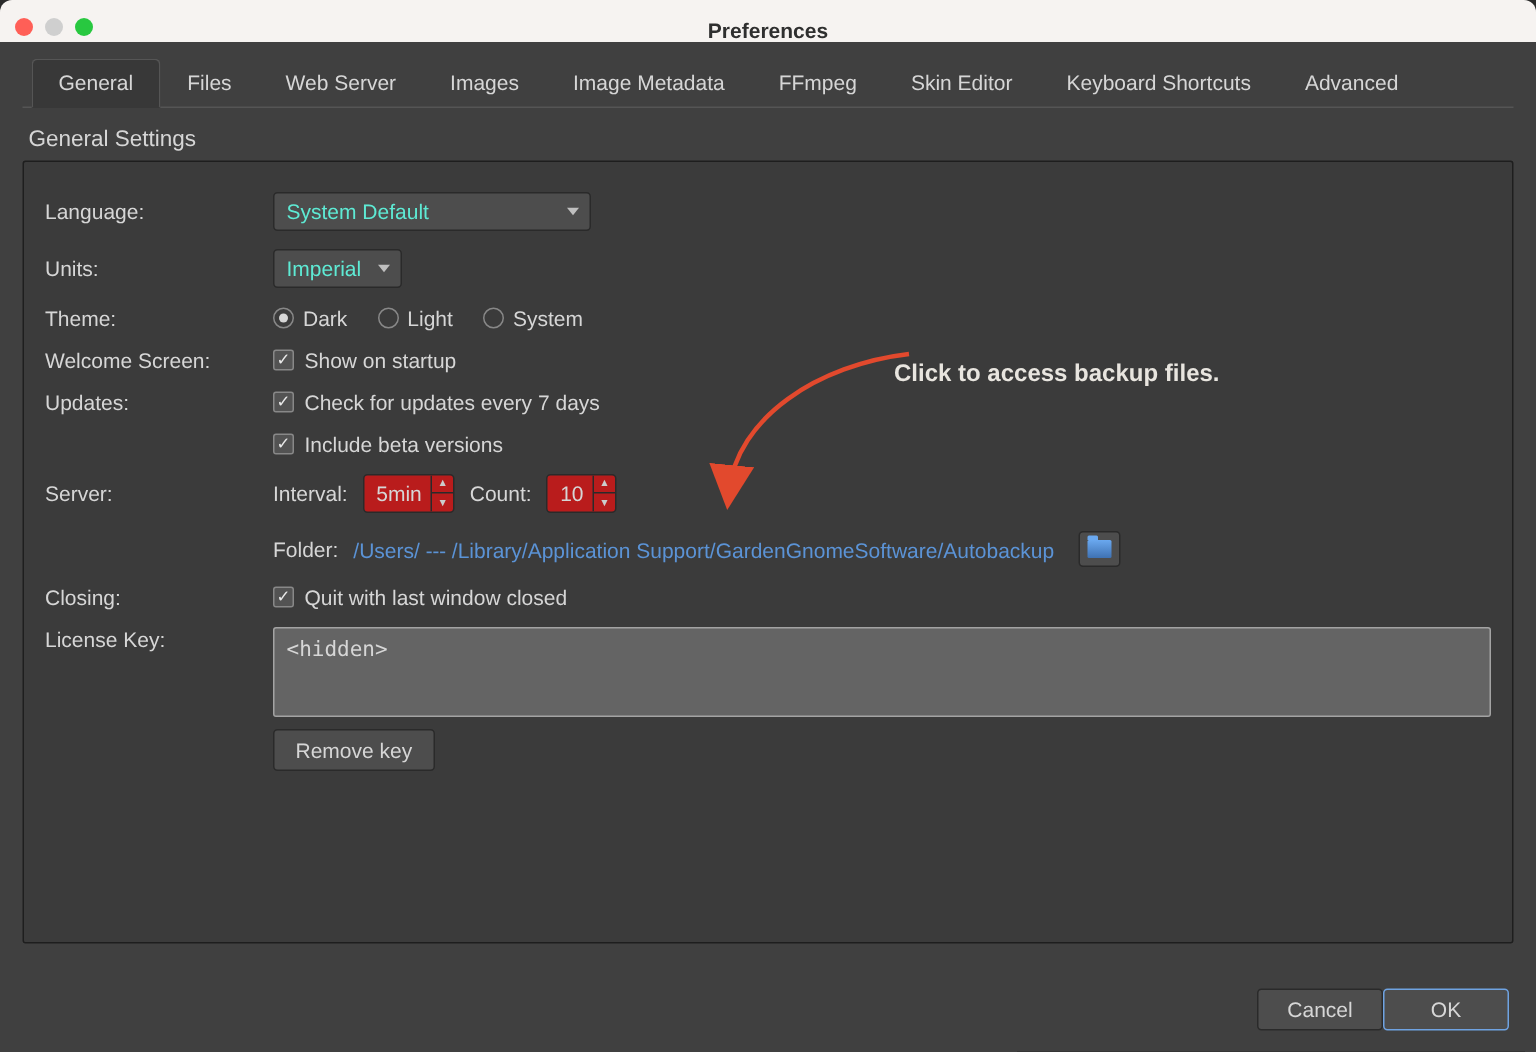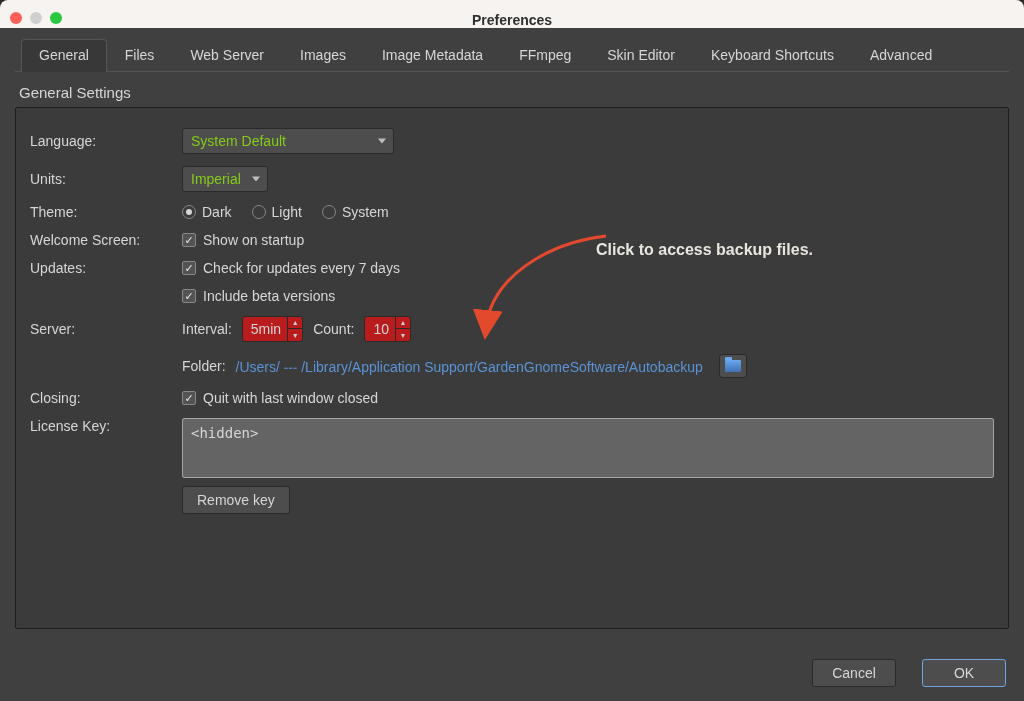--- a/index.html
+++ b/index.html
@@ -99,21 +99,21 @@
   .row-body {
     display: flex;
     align-items: center;
     gap: 10px;
     flex: 1;
   }
   
   .select {
     background: #4d4d4d;
     border: 1px solid #2a2a2a;
-    color: #84cc16;
+    color: #5eead4;
     height: 26px;
     padding: 0 28px 0 8px;
     border-radius: 3px;
     position: relative;
     display: inline-flex;
     align-items: center;
     font-size: 14px;
     cursor: pointer;
   }
   .select .caret {
@@ -253,21 +253,21 @@
     cursor: pointer;
     font-size: 14px;
   }
   .btn.primary { border: 1px solid #6fa3e2; }
 
   .button-row {
     position: absolute;
     right: 18px;
     bottom: 14px;
     display: flex;
-    gap: 26px;
+    gap: 0;
   }
 
   
   .anno {
     position: absolute;
     pointer-events: none;
   }
   .anno-text {
     color: #e8e5df;
     font-weight: 600;

